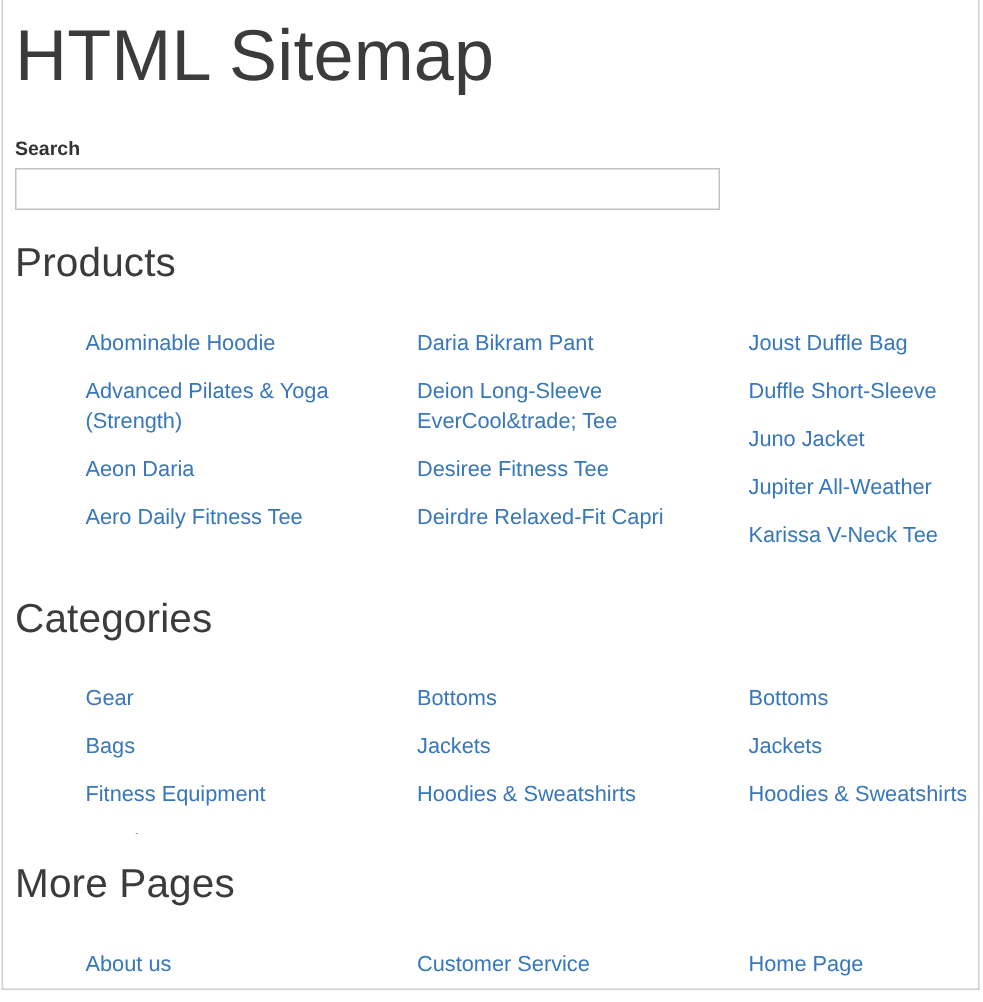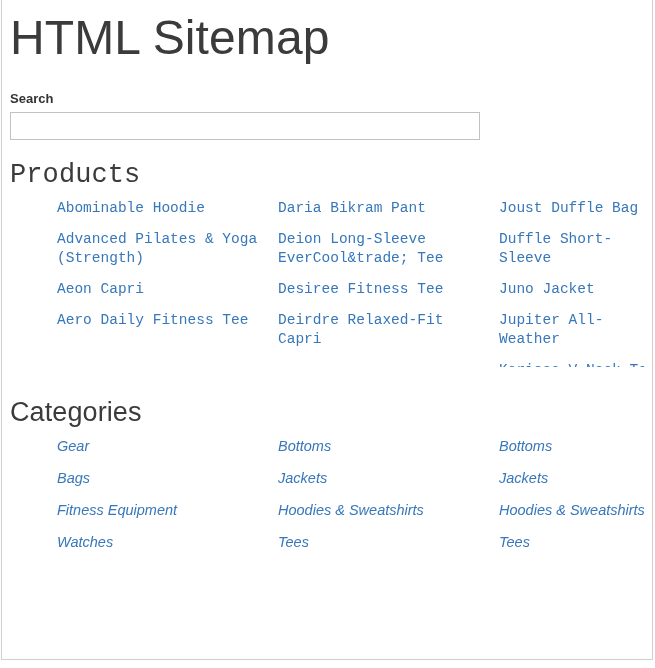--- a/index.html
+++ b/index.html
@@ -84,20 +84,21 @@
     align-items: flex-start;
     padding-left: 47px;
     box-sizing: border-box;
     overflow: hidden;
   }
   .column {
     width: 221px;
     flex: 0 0 221px;
     box-sizing: border-box;
     padding-right: 10px;
+    margin-top: 20px;
   }
   .column.last {
     width: 160px;
     flex: 0 0 160px;
     padding-right: 0;
   }
 
   .link-list {
     list-style: none;
     margin: 0;
@@ -115,27 +116,26 @@
     text-decoration: none;
     font-size: 14.5px;
     font-weight: 400;
   }
 
   .products-columns {
     max-height: 168px;
   }
   .categories-columns {
     max-height: 120px;
-    font-style: italic;
   }
   .pages-columns {
     max-height: 40px;
   }
 
-  .section-products { margin-top: 20px; font-family: Liberation Mono, monospace; }
+  .section-products { margin-top: 20px; }
   .section-categories { margin-top: 30px; }
 </style>
 </head>
 <body>
 
 <div class="page-frame" style="border-left-color: rgb(207, 207, 207); border-right-color: rgb(207, 207, 207); border-bottom-color: rgb(207, 207, 207);">
   <div class="content">
 
     <h1 class="page-title" style="color: rgb(59, 59, 59);">HTML Sitemap</h1>
 
@@ -145,21 +145,21 @@
     </div>
 
     <div id="sections-root">
         <div class="section section-products">
           <h2 class="section-title" style="color: rgb(59, 59, 59);">Products</h2>
           <div class="columns products-columns">
             <div class="column">
               <ul class="link-list">
                 <li><a class="sitemap-link" href="#" style="color: rgb(55, 119, 186);">Abominable Hoodie</a></li>
                 <li><a class="sitemap-link" href="#" style="color: rgb(55, 119, 186);">Advanced Pilates &amp; Yoga (Strength)</a></li>
-                <li><a class="sitemap-link" href="#" style="color: rgb(55, 119, 186);">Aeon Capri</a></li>
+                <li><a class="sitemap-link" href="#" style="color: rgb(55, 119, 186);">Aeon Daria</a></li>
                 <li><a class="sitemap-link" href="#" style="color: rgb(55, 119, 186);">Aero Daily Fitness Tee</a></li>
               </ul>
             </div>
             <div class="column">
               <ul class="link-list">
                 <li><a class="sitemap-link" href="#" style="color: rgb(55, 119, 186);">Daria Bikram Pant</a></li>
                 <li><a class="sitemap-link" href="#" style="color: rgb(55, 119, 186); text-align: right;">Deion Long-Sleeve EverCool&amp;trade; Tee</a></li>
                 <li><a class="sitemap-link" href="#" style="color: rgb(55, 119, 186);">Desiree Fitness Tee</a></li>
                 <li><a class="sitemap-link" href="#" style="color: rgb(55, 119, 186);">Deirdre Relaxed-Fit Capri</a></li>
               </ul>
@@ -198,16 +198,36 @@
             <div class="column last">
               <ul class="link-list">
                 <li><a class="sitemap-link" href="#" style="color: rgb(55, 119, 186);">Bottoms</a></li>
                 <li><a class="sitemap-link" href="#" style="color: rgb(55, 119, 186);">Jackets</a></li>
                 <li><a class="sitemap-link" href="#" style="color: rgb(55, 119, 186);">Hoodies &amp; Sweatshirts</a></li>
                 <li><a class="sitemap-link" href="#" style="color: rgb(55, 119, 186);">Tees</a></li>
               </ul>
             </div>
           </div>
         </div>
+        <div class="section section-more_pages">
+          <h2 class="section-title" style="color: rgb(59, 59, 59);">More Pages</h2>
+          <div class="columns pages-columns">
+            <div class="column">
+              <ul class="link-list">
+                <li><a class="sitemap-link" href="#" style="color: rgb(55, 119, 186);">About us</a></li>
+              </ul>
+            </div>
+            <div class="column">
+              <ul class="link-list">
+                <li><a class="sitemap-link" href="#" style="color: rgb(55, 119, 186);">Customer Service</a></li>
+              </ul>
+            </div>
+            <div class="column last">
+              <ul class="link-list">
+                <li><a class="sitemap-link" href="#" style="color: rgb(55, 119, 186);">Home Page</a></li>
+              </ul>
+            </div>
+          </div>
+        </div>
       </div>
 
   </div>
 </div>
 
 </body></html>

